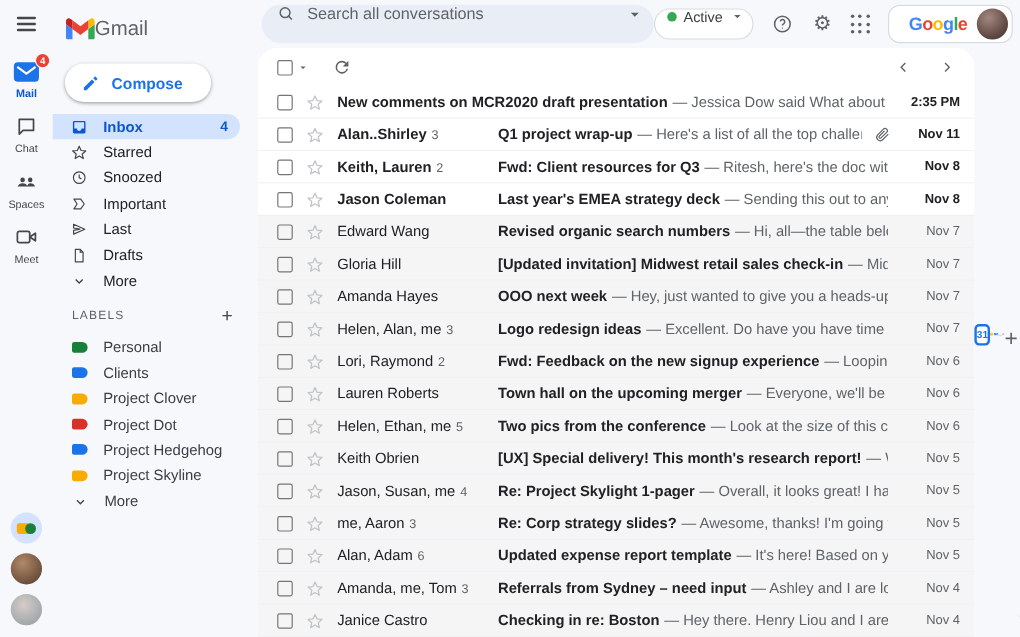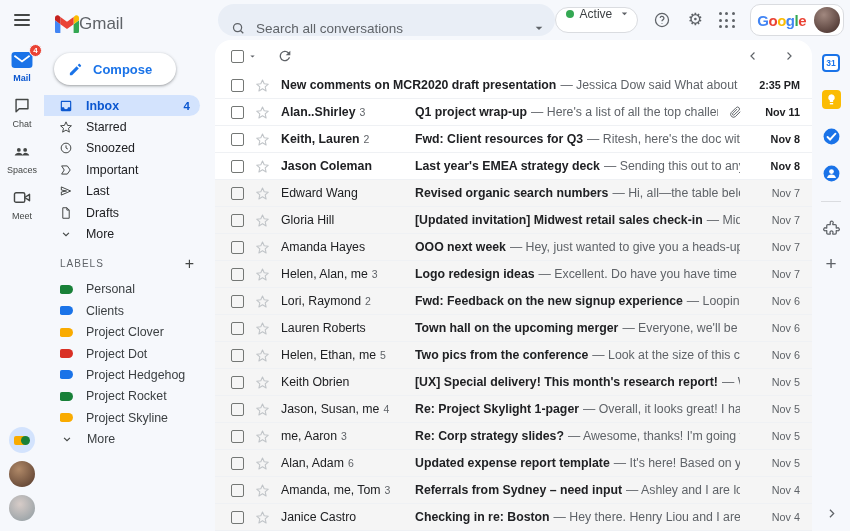--- a/index.html
+++ b/index.html
@@ -39,34 +39,34 @@
 .labels-head{display:flex;align-items:center;padding:13px 16px 9px 16px}
 .labels-title{font-size:10px;color:#5f6368;letter-spacing:1px}
 .labels-plus{margin-left:auto;font-size:16px;color:#444746;cursor:pointer;line-height:12px}
 .label-item{height:21.4px;display:flex;align-items:center;gap:13px;padding-left:16px;font-size:12.4px;color:#3c4043;cursor:pointer}
 .ltag{width:13px;height:9px;border-radius:2px 5px 5px 2px;flex:none}
 .label-item .nicon{width:14px;height:14px;flex:none}
 
 
 .main{flex:1;display:flex;flex-direction:column;min-width:0}
 .topbar{height:40px;flex:none;display:flex;align-items:center;padding:0 6px 0 8px}
-.search{width:342px;height:32px;background:#e9eef6;border-radius:16px;display:flex;align-items:flex-end;gap:10px;padding:0 8px 0 13px}
+.search{width:342px;height:32px;background:#e9eef6;border-radius:16px;display:flex;align-items:flex-start;gap:10px;padding:0 8px 0 13px}
 .search .sic{width:15px;height:15px;flex:none}
 .search input{border:0;background:transparent;outline:0;flex:1;font-size:13.5px;color:#202124;font-family:inherit}
 .search input::placeholder{color:#5f6368}
 .caret{width:16px;height:16px;cursor:pointer;flex:none}
 .top-right{margin-left:auto;display:flex;align-items:center;gap:15px}
 .status-chip{height:26px;background:#fff;border:1px solid #dadce0;border-radius:14px;display:flex;align-items:center;gap:6px;padding:0 6px 13px 10px;cursor:pointer}
 .status-dot{width:8px;height:8px;border-radius:50%;flex:none}
 .status-label{font-size:12px;color:#3c4043}
 .tb-icon{width:18px;height:18px;cursor:pointer}
 .gear-glyph{font-size:17px;color:#5f6368;line-height:18px;text-align:center}
 .apps-grid{width:16px;height:16px;display:grid;grid-template-columns:repeat(3,1fr);gap:2.5px;align-content:space-between;cursor:pointer}
 .apps-grid i{width:3px;height:3px;background:#5f6368;border-radius:50%}
-.google-chip{height:32px;background:#fff;border:1px solid #dadce0;border-radius:10px;display:flex;align-items:center;gap:8px;padding:0 3px 0 6px;cursor:pointer}
+.google-chip{height:32px;background:#fff;border:1px solid #dadce0;border-radius:10px;display:flex;align-items:center;gap:8px;padding:0 3px 0 16px;cursor:pointer}
 .google-logo{font-size:15px;font-weight:bold;letter-spacing:-.5px}
 .g-avatar{width:26px;height:26px;border-radius:50%;background:radial-gradient(circle at 38% 30%,#a1887f,#3e2723);flex:none}
 
 .content-wrap{flex:1;display:flex;min-height:0}
 .card{flex:1;min-width:0;background:#fff;border-radius:16px 16px 0 0;margin-left:5px;display:flex;flex-direction:column;overflow:hidden}
 .toolbar{height:32px;flex:none;display:flex;align-items:center;padding:0 16px}
 .sel-box{display:flex;align-items:center;gap:2px;cursor:pointer}
 .cb{width:13px;height:13px;border:1.5px solid #747775;border-radius:2px;background:transparent;flex:none}
 .caret-sm{width:13px;height:13px}
 .refresh{width:16px;height:16px;margin-left:18px;cursor:pointer}
@@ -81,21 +81,21 @@
 .cnt{color:#5f6368;font-size:10.5px;margin-left:4px;font-weight:normal}
 .content{flex:1;min-width:0;overflow:hidden;white-space:nowrap;font-size:12.3px;margin-right:10px}
 .subject{color:#202124;font-weight:bold}
 .snippet{color:#5f6368;margin-left:4px}
 .clip{width:14px;height:14px;margin-right:8px;flex:none}
 .date{width:50px;flex:none;text-align:right;font-size:10.8px;color:#5f6368;white-space:nowrap}
 .row.unread .sender{font-weight:bold}
 .row.unread .date{font-weight:bold;color:#202124}
 
 
-.side-strip{width:38px;flex:none;display:flex;flex-direction:column;align-items:center;padding:14px 0 10px}
+.side-strip{width:38px;flex:none;display:flex;align-items:center;padding:14px 0 10px}
 .sp-icon{width:19px;height:19px;margin-bottom:18px;cursor:pointer}
 .cal-box{width:18px;height:18px;border:2px solid #1a73e8;border-radius:4px;background:#fff;color:#1a73e8;font-size:8.5px;font-weight:bold;display:flex;align-items:center;justify-content:center;margin-bottom:18px;cursor:pointer}
 .sp-divider{width:20px;height:1px;background:#dadce0;margin:0 0 17px}
 .sp-plus{font-size:19px;color:#5f6368;cursor:pointer;line-height:16px;margin-bottom:10px}
 .collapse{margin-top:auto;width:15px;height:15px;cursor:pointer}
 </style>
 </head>
 <body>
 
 <div class="app">
@@ -264,24 +264,20 @@
         </div>
         <div class="label-item">
           <span class="ltag" style="background: rgb(217, 48, 37);"></span>
           <span>Project Dot</span>
         </div>
         <div class="label-item">
           <span class="ltag" style="background: rgb(26, 115, 232);"></span>
           <span>Project Hedgehog</span>
         </div>
         <div class="label-item">
-          <span class="ltag" style="background: rgb(24, 128, 56);"></span>
-          <span>Project Rocket</span>
-        </div>
-        <div class="label-item">
           <span class="ltag" style="background: rgb(249, 171, 0);"></span>
           <span>Project Skyline</span>
         </div>
         <div class="label-item">
           <span class="nicon">
             <svg viewBox="0 0 24 24" fill="none" stroke="#444746" stroke-width="2">
               <path d="M7 10l5 5 5-5"></path>
             </svg>
           </span>
           <span>More</span>

